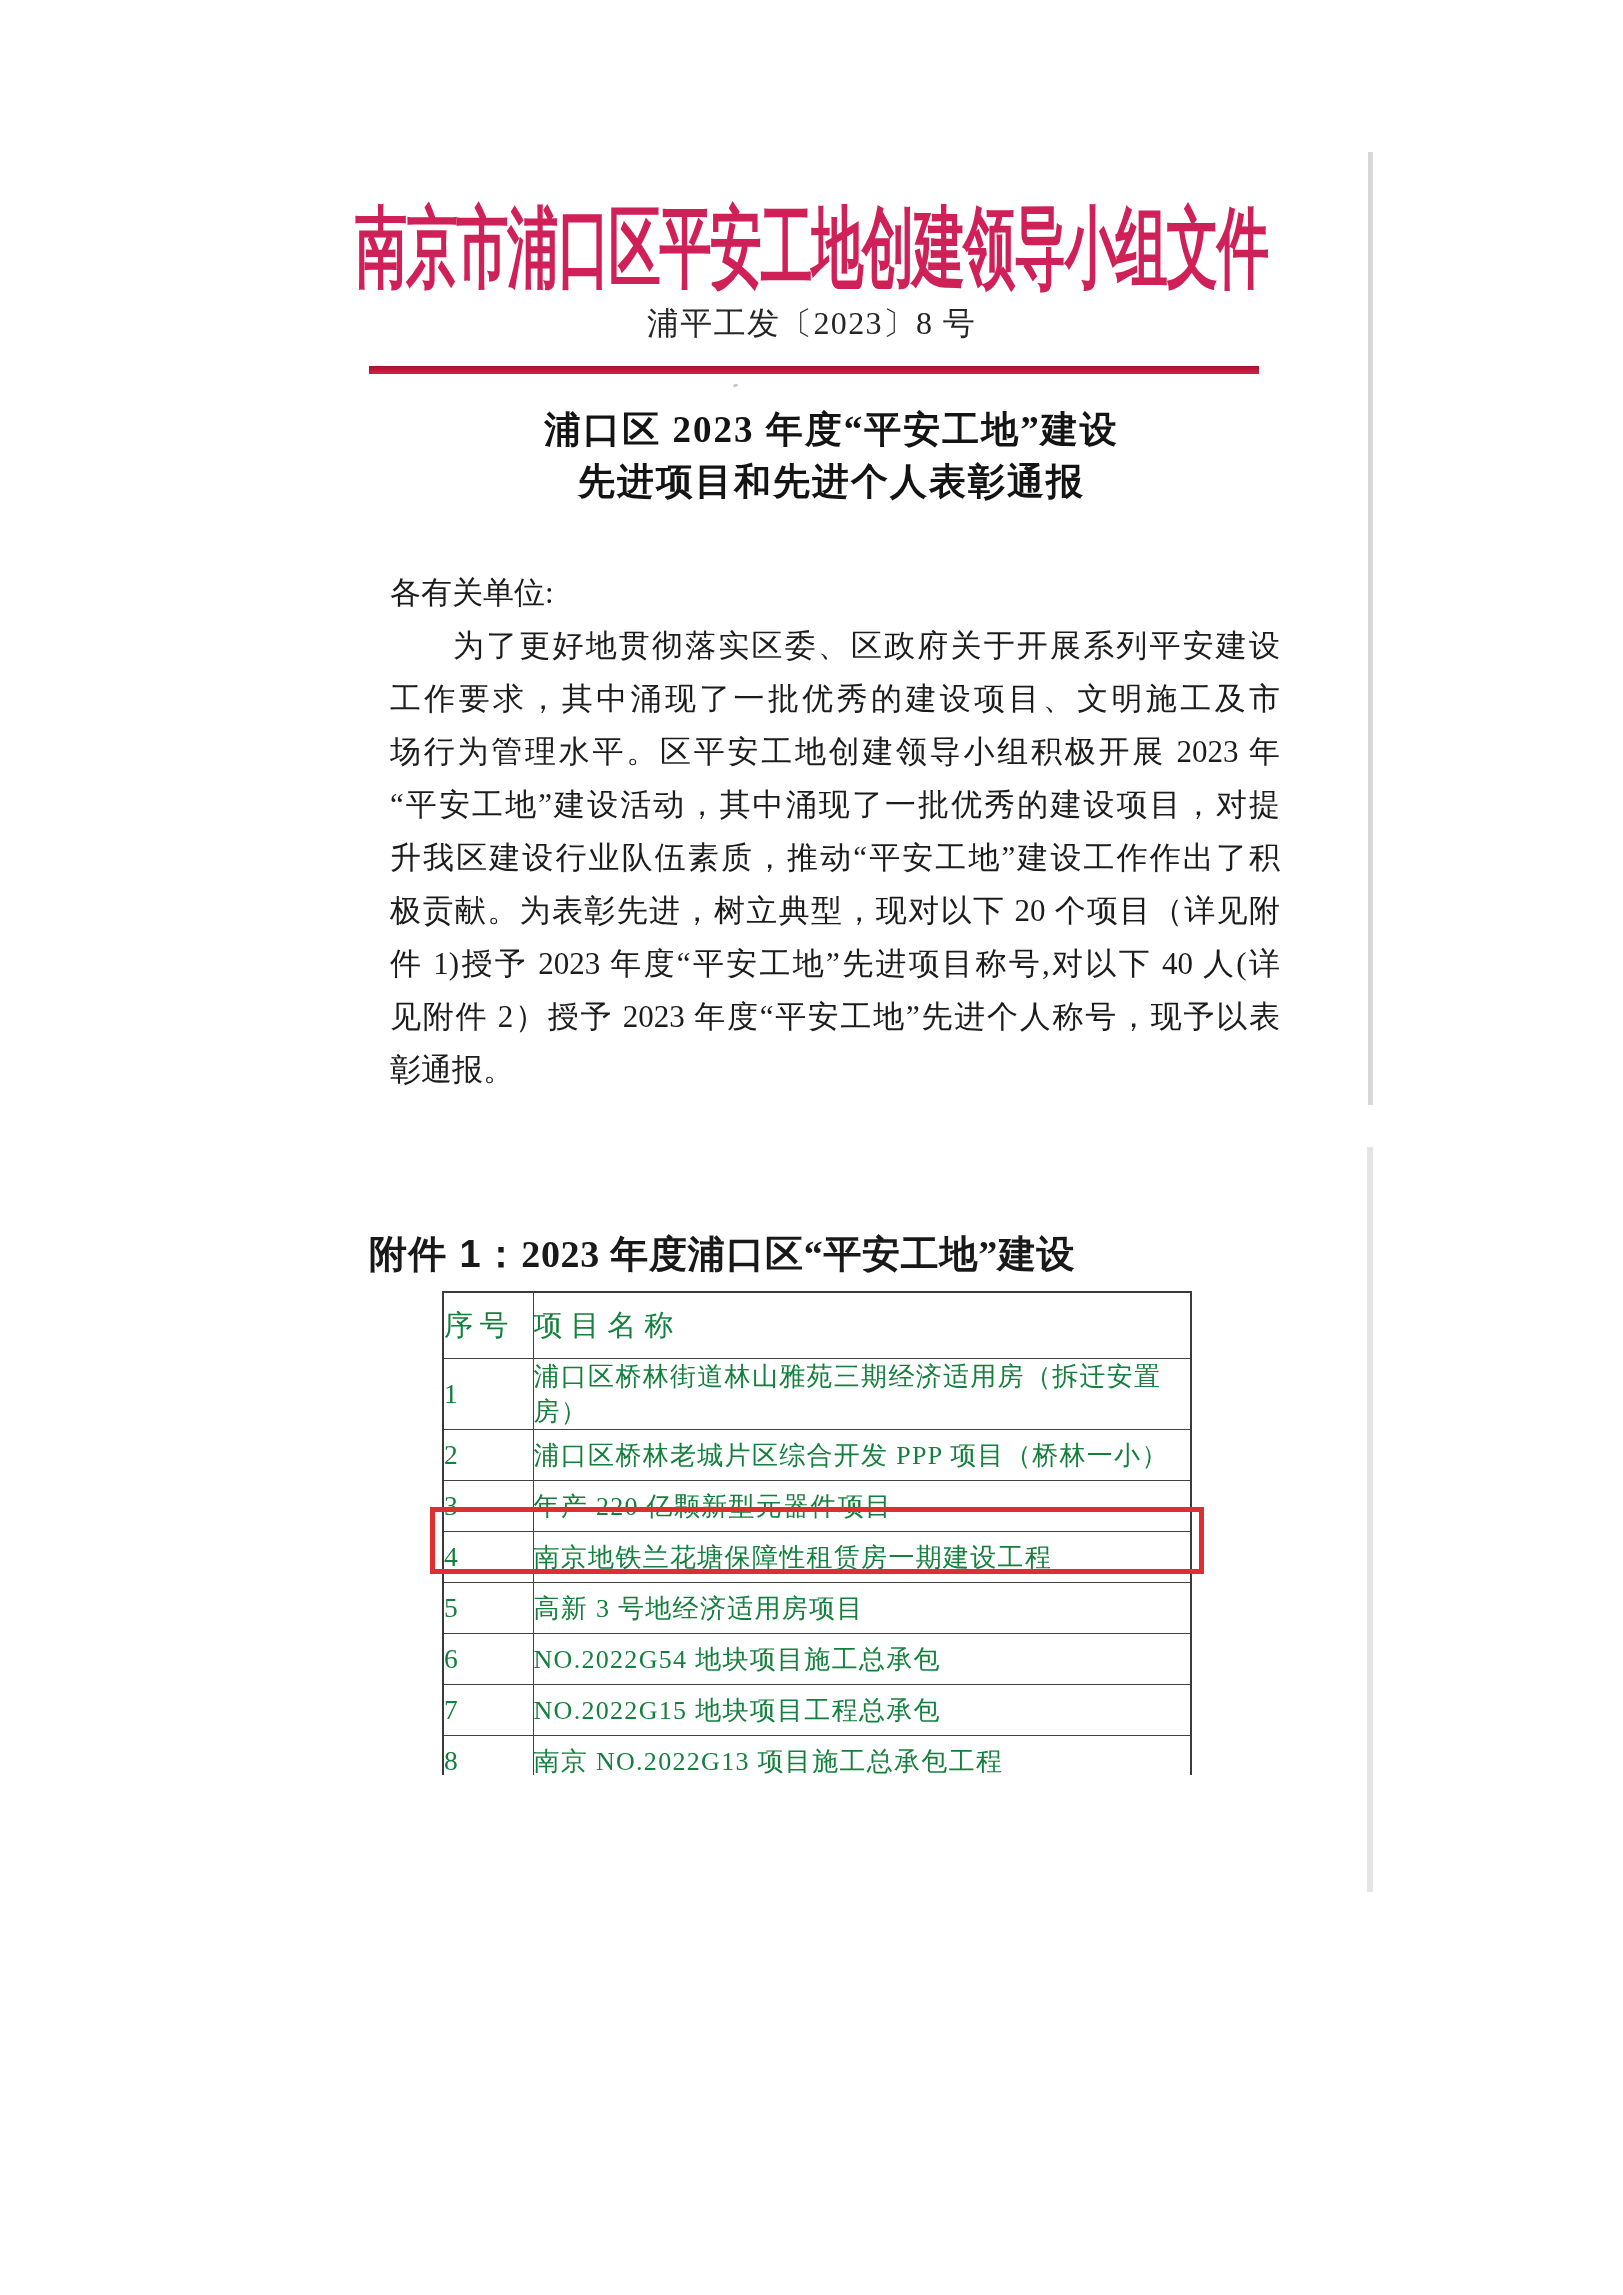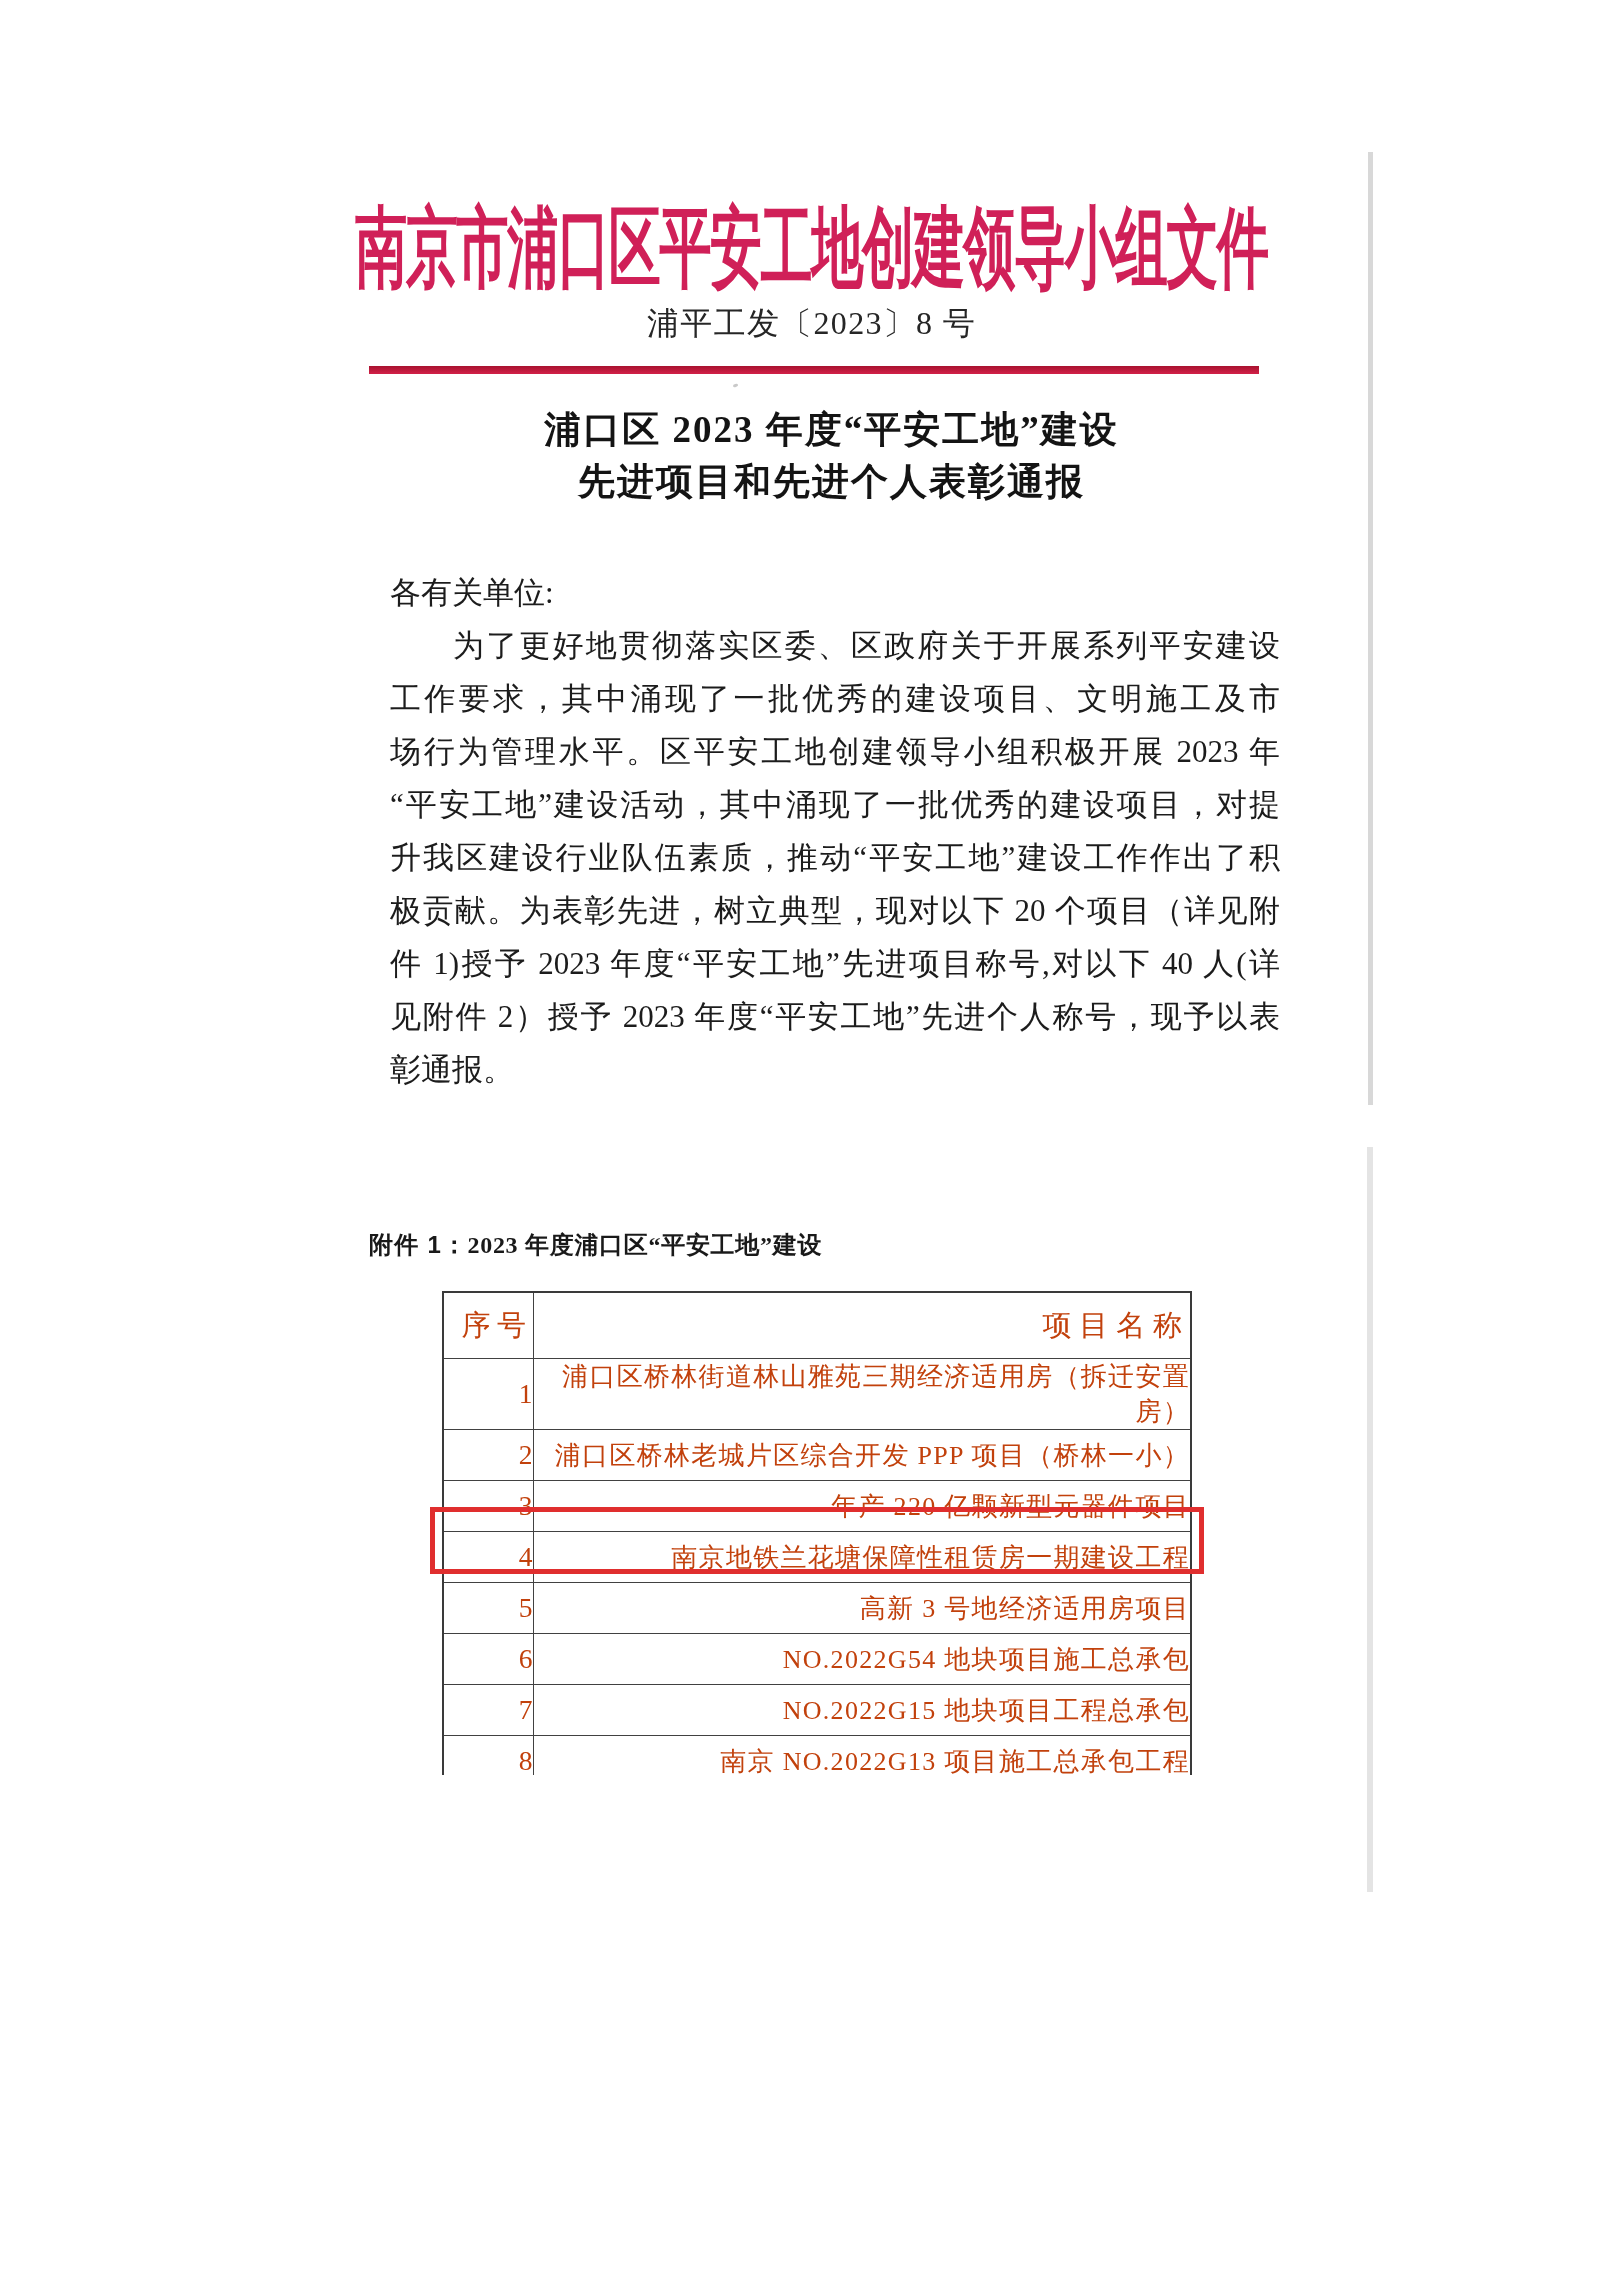--- a/index.html
+++ b/index.html
@@ -48,42 +48,42 @@
   .body-block .line{white-space:nowrap;}
   .body-block .line.fill{
     white-space:normal;
     text-align:justify;
     text-align-last:justify;
   }
   .body-block .line.indent{text-indent:63px;}
 
   .attachment-heading{
     position:absolute;left:369px;top:1229px;height:39px;
-    font-size:24px;font-weight:bold;color:#191919;letter-spacing:0.7px;
+    font-size:38px;font-weight:bold;color:#191919;letter-spacing:0.7px;
     white-space:nowrap;
   }
   .attachment-heading .att-label{
     font-family:"Liberation Sans","DejaVu Sans",sans-serif;
     font-weight:bold;letter-spacing:1.3px;
   }
 
   .table-wrap{
     position:absolute;left:442px;top:1291px;width:750px;height:484px;
     overflow:hidden;
   }
   table.award-table{
     border-collapse:collapse;table-layout:fixed;
     width:750px;
     font-family:"Liberation Serif","DejaVu Serif",serif;
   }
   table.award-table col.c-no{width:90px;}
   table.award-table td,table.award-table th{
     border:1.3px solid #414141;
-    text-align:right;vertical-align:middle;
-    padding:0;color:#c2410c;
+    text-align:left;vertical-align:middle;
+    padding:0;color:#15803d;
     font-weight:400;
   }
   table.award-table{border:2px solid #3a3a3a;}
   table.award-table th{height:65px;font-size:29px;}
   table.award-table th.h-no{letter-spacing:6.5px;}
   table.award-table th.h-name{letter-spacing:7.9px;}
   table.award-table td{height:50px;font-size:26px;}
   table.award-table td.cell-name{letter-spacing:1.3px;}
   table.award-table td.cell-no{font-size:27.5px;}
 

